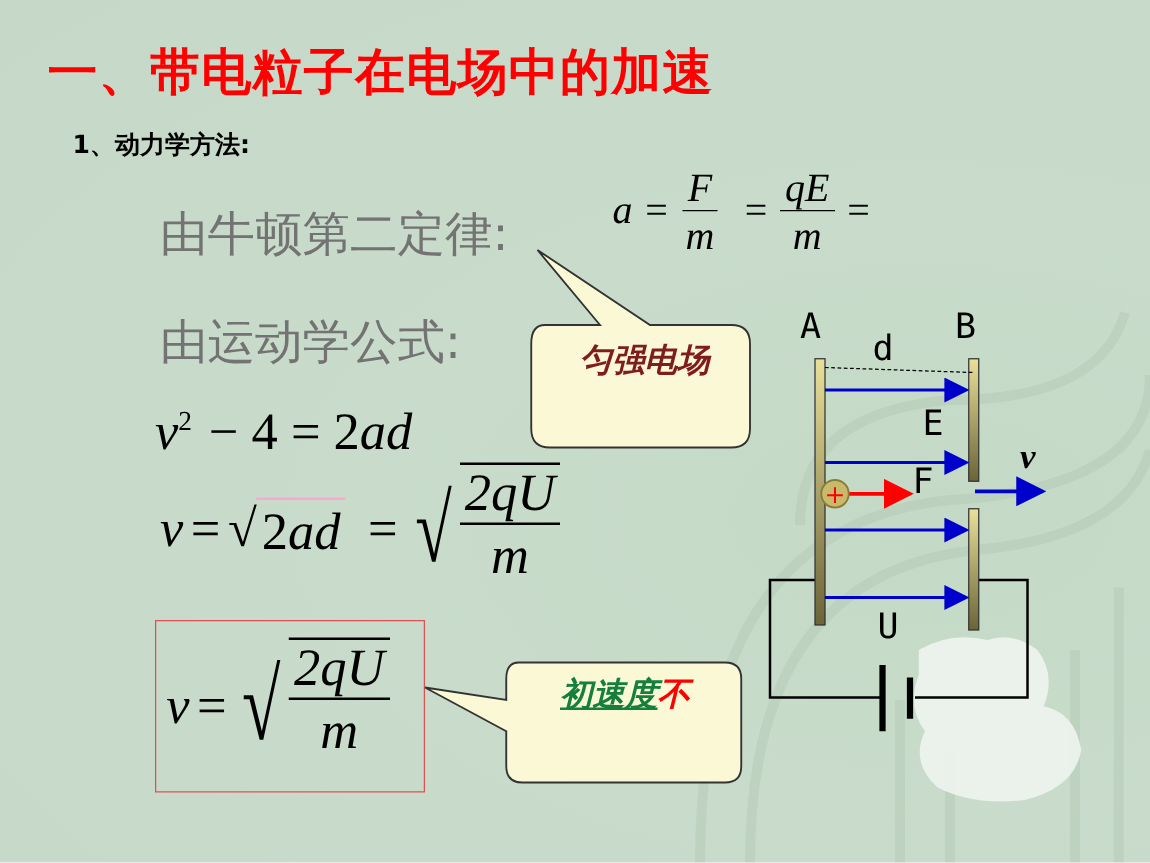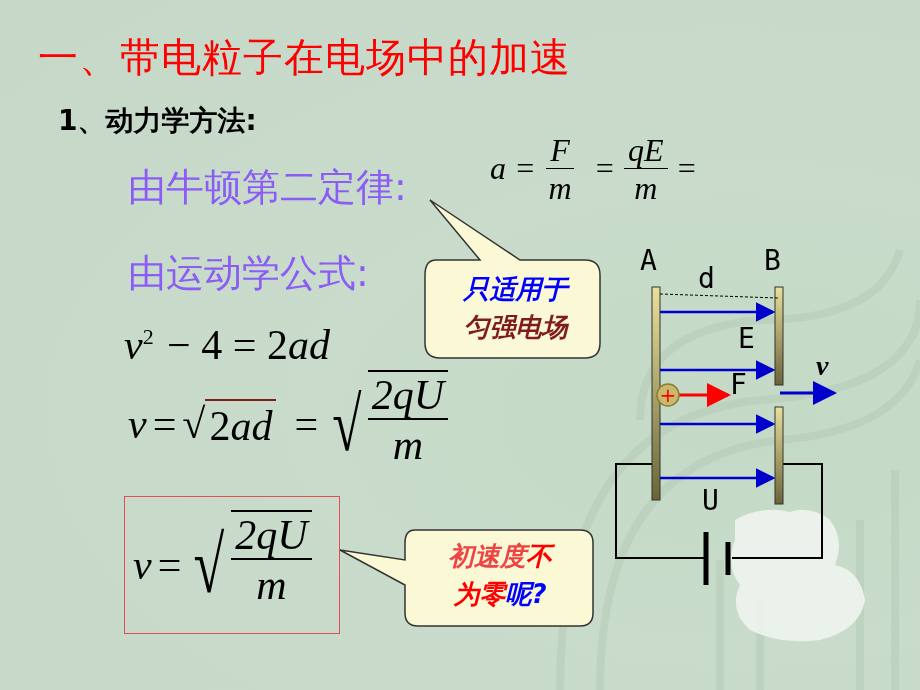--- a/index.html
+++ b/index.html
@@ -3,23 +3,23 @@
 <meta charset="utf-8">
 <style>
   html, body { margin:0; padding:0; }
   body {
     width:920px; height:690px; position:relative; overflow:hidden;
     background: radial-gradient(ellipse at 80% 60%, #c4d9c6 0%, #c9dccb 40%, #c6d9c8 100%);
     font-family: "DejaVu Serif", serif;
   }
   .bgdeco { position:absolute; pointer-events:none; }
   .abs { position:absolute; white-space:nowrap; }
-  .title { left:38px; top:30px; font-size:40px; font-weight:normal; color:#ff0000; font-family:"DejaVu Sans", sans-serif; letter-spacing:1px; }
-  .sub { left:58px; top:102px; font-size:28px; font-weight:bold; color:#000; font-family:"DejaVu Sans", sans-serif; }
-  .blue-h { font-size:38px; color:#8b5cf6; font-family:"DejaVu Sans", sans-serif; }
+  .title { left:38px; top:30px; font-size:40px; font-weight:bold; color:#ff0000; font-family:"DejaVu Sans", sans-serif; letter-spacing:1px; }
+  .sub { left:58px; top:102px; font-size:20px; font-weight:bold; color:#000; font-family:"DejaVu Sans", sans-serif; }
+  .blue-h { font-size:38px; color:#737373; font-family:"DejaVu Sans", sans-serif; }
   .math { font-family:"Liberation Serif","DejaVu Serif", serif; font-style:italic; color:#000; }
   .mathr { font-family:"Liberation Serif","DejaVu Serif", serif; font-style:normal; color:#000; }
   .frac { display:inline-flex; flex-direction:column; align-items:center; vertical-align:middle; }
   .frac .num { border-bottom:1.5px solid #000; padding:0 4px; line-height:1.1; }
   .frac .den { padding:0 4px; line-height:1.2; }
   .callout-text { font-family:"DejaVu Sans", sans-serif; font-weight:bold; font-style:italic; font-size:26px; line-height:38px; text-align:center; }
   .lab { font-family:"DejaVu Sans Mono","Liberation Mono", monospace; font-size:28px; color:#000; }
 </style>
 </head>
 <body>
@@ -58,34 +58,33 @@
     </span>
   <span class="mathr">=</span>
 </div>
 
 <div class="abs blue-h" style="left:128px;top:248px;">由运动学公式:</div>
 
 <svg class="abs" style="left:420px;top:195px;" width="185" height="170">
   <path d="M16 65 L60 65 L10 5 L100 65 L165 65 Q180 65 180 80 L180 148 Q180 163 165 163 L20 163 Q5 163 5 148 L5 80 Q5 65 16 65 Z" fill="#fbf8d6" stroke="#333" stroke-width="1.5"></path>
 </svg>
 <div class="abs callout-text" style="left:428px;top:270px;width:175px;">
-  <div style="color:#0000ff;">只适用于</div>
   <div style="color:#7f1d1d;">匀强电场</div>
 </div>
 
 <div class="abs" style="left:124px;top:320px;font-size:42px;">
   <span class="math">v</span><sup class="mathr" style="font-size:22px;">2</sup>
   <span class="mathr">− 4 = 2</span><span class="math">ad</span>
 </div>
 
 <div class="abs" style="left:128px;top:378px;font-size:42px;display:flex;align-items:center;">
   <span class="math">v</span>
   <span class="mathr" style="margin:0 6px;">=</span>
   <span class="mathr">√</span>
-    <span style="border-top:2px solid #7f1d1d;padding:0 4px;"><span class="mathr">2</span><span class="math">ad</span></span>
+    <span style="border-top:2px solid #f9a8d4;padding:0 4px;"><span class="mathr">2</span><span class="math">ad</span></span>
   <span class="mathr" style="margin:0 8px 0 18px;">=</span>
   <span class="mathr" style="font-size:76px;transform:scaleX(0.7);display:inline-block;">√</span>
   <span class="frac" style="border-top:2px solid #000;margin-top:-8px;">
       <span class="num math" style="border-bottom:2px solid #000;">2qU</span>
       <span class="den math">m</span>
     </span>
 </div>
 
 <div class="abs" style="left:124px;top:496px;width:216px;height:138px;border:1.5px solid #e05050;box-sizing:border-box;display:flex;align-items:center;padding-left:8px;font-size:42px;">
   <span class="math">v</span>
@@ -94,22 +93,21 @@
   <span class="frac" style="border-top:2px solid #000;margin-top:-10px;">
       <span class="num math" style="border-bottom:2px solid #000;">2qU</span>
       <span class="den math">m</span>
     </span>
 </div>
 
 <svg class="abs" style="left:335px;top:525px;" width="265" height="110">
   <path d="M80 5 L245 5 Q258 5 258 18 L258 88 Q258 101 245 101 L83 101 Q70 101 70 88 L70 60 L5 25 L70 35 L70 18 Q70 5 80 5 Z" fill="#fbf8d6" stroke="#333" stroke-width="1.5"></path>
 </svg>
 <div class="abs callout-text" style="left:405px;top:537px;width:190px;">
-  <div><span style="color:#ef4444;">初速度</span><span style="color:#ff0000;">不</span></div>
-  <div><span style="color:#ff0000;">为零</span><span style="color:#0000ff;">呢?</span></div>
+  <div><span style="color:#15803d;text-decoration:underline;">初速度</span><span style="color:#ff0000;">不</span></div>
 </div>
 
 <svg class="abs" style="left:600px;top:240px;" width="250" height="350">
   <defs>
     <linearGradient id="plate" x1="0" y1="0" x2="0" y2="1">
       <stop offset="0" stop-color="#e8e09a"></stop>
         <stop offset="1" stop-color="#6b6438"></stop>
     </linearGradient>
     <marker id="ab" markerWidth="8" markerHeight="8" refX="7" refY="4" orient="auto">
         <path d="M0 0 L8 4 L0 8 Z" fill="#0000cc"></path>

